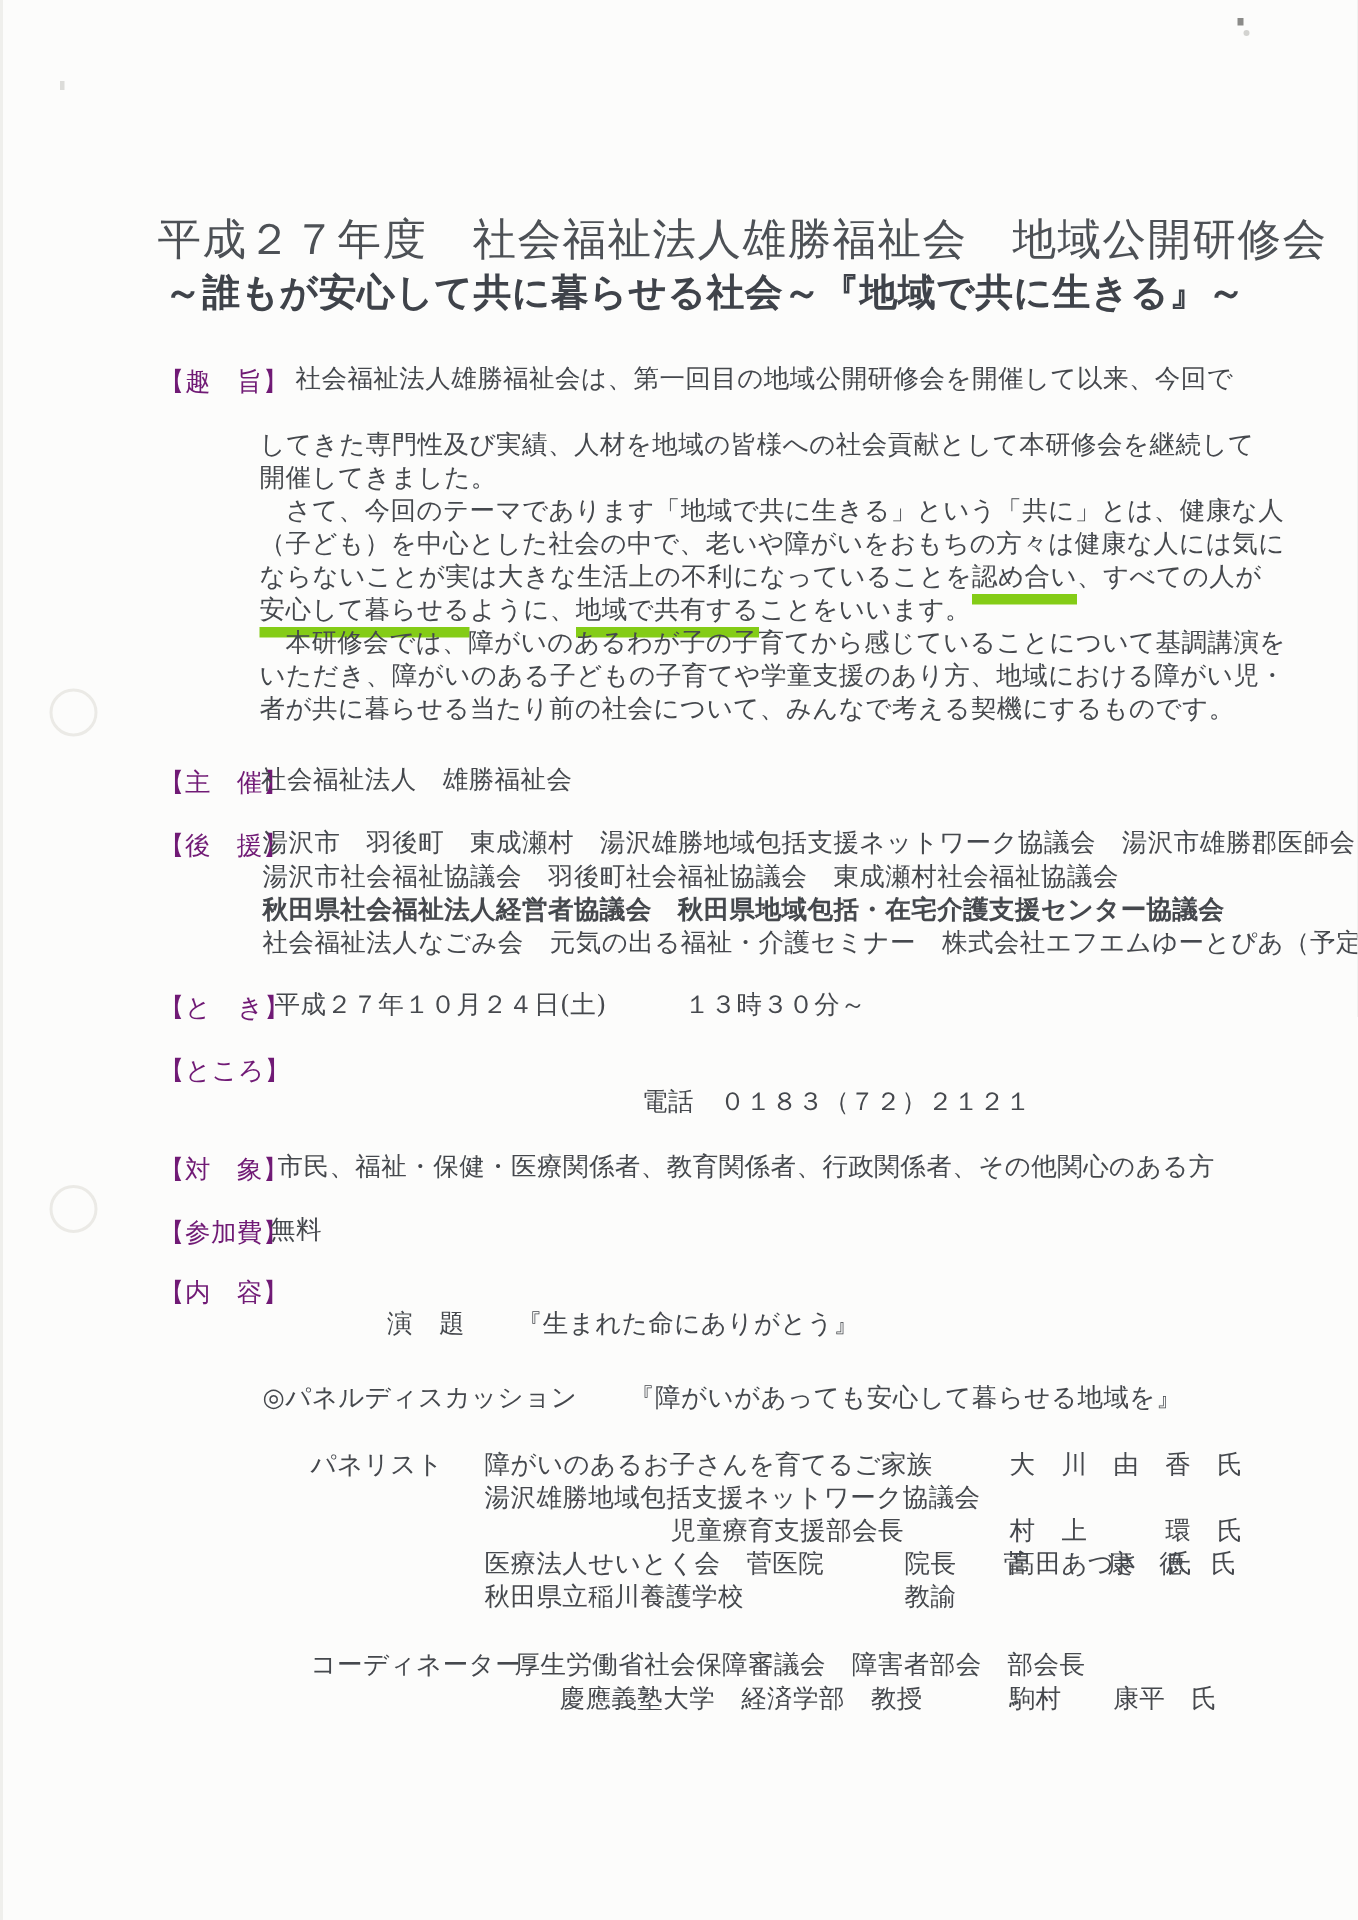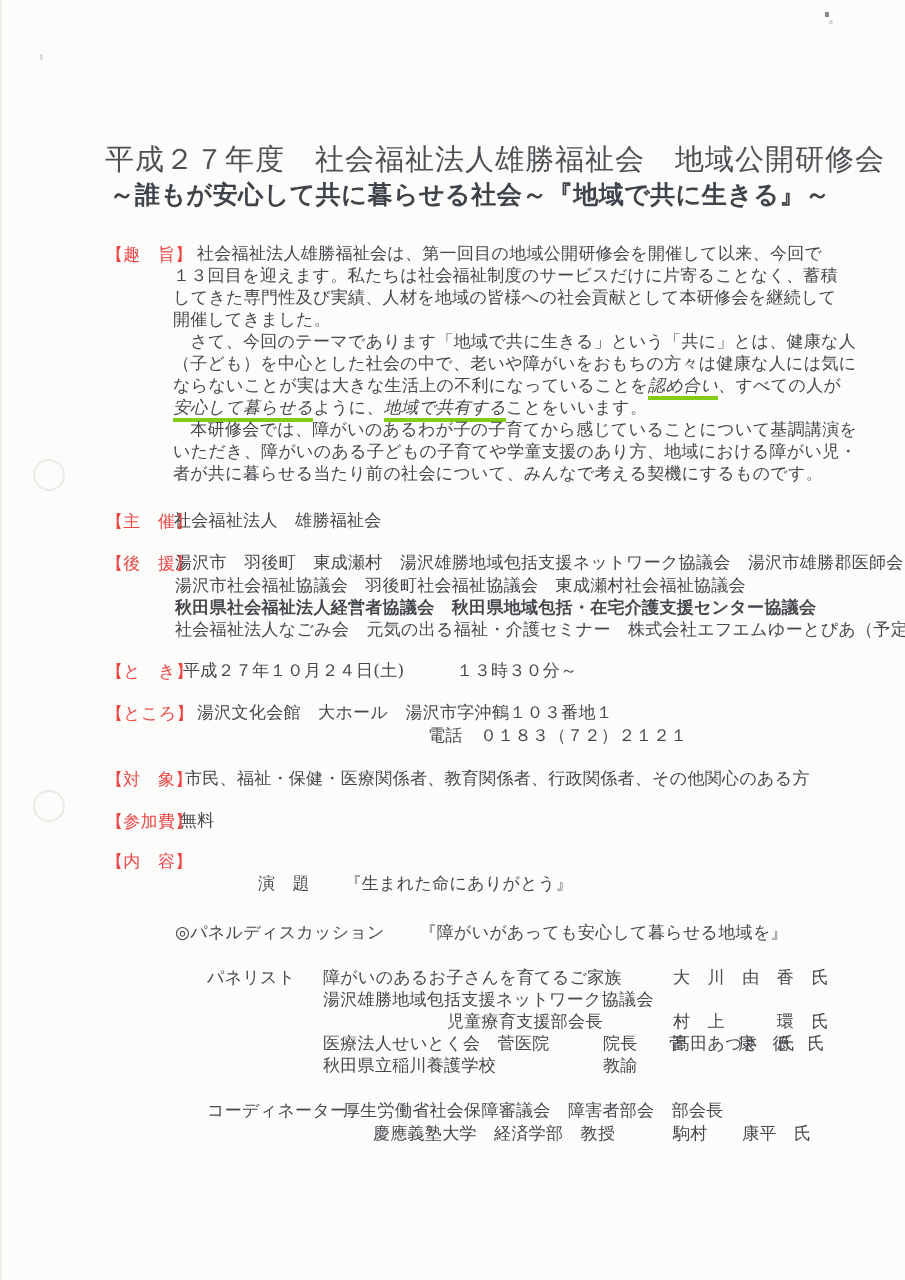--- a/index.html
+++ b/index.html
@@ -17,31 +17,30 @@
     text-align:center;font-size:29px;letter-spacing:1px;
     color:#4d5156;white-space:nowrap;
   }
   .t2{
     position:absolute;left:95px;top:178px;width:750px;
     text-align:center;font-size:25px;font-weight:700;letter-spacing:0.5px;
     color:#3f434a;white-space:nowrap;
   }
   .lbl{
     position:absolute;left:106px;
-    font-size:17px;color:#ef4444;white-space:nowrap;letter-spacing:0.3px;
+    font-size:17px;color:#701a75;white-space:nowrap;letter-spacing:0.3px;
   }
   .ln{
     position:absolute;
     font-size:17px;color:#45484d;white-space:nowrap;letter-spacing:0.3px;
     line-height:20px;
   }
   .ul{
-    border-bottom:4px solid #84cc16;
+    border-bottom:7px solid #84cc16;
     padding-bottom:1px;
-    font-style:italic;
   }
   .hole{
     position:absolute;left:33px;width:28px;height:28px;
     border:2px solid #ebeae6;border-radius:50%;
     background:transparent;
   }
   .speck1{position:absolute;left:825px;top:12px;width:4px;height:5px;background:#8b8b89;}
   .speck2{position:absolute;left:829px;top:20px;width:4px;height:4px;background:#d3d3d0;border-radius:50%;}
   .speck3{position:absolute;left:40px;top:54px;width:3px;height:6px;background:#dcdcd9;}
   .edge{position:absolute;left:0;top:0;width:2px;height:1280px;background:#efefec;}
@@ -56,21 +55,20 @@
   <div class="speck2"></div>
   <div class="speck3"></div>
   <div class="hole" style="top:459px;"></div>
   <div class="hole" style="top:790px;"></div>
 
   <div class="t1">平成２７年度　社会福祉法人雄勝福祉会　地域公開研修会</div>
   <div class="t2">～誰もが安心して共に暮らせる社会～『地域で共に生きる』～</div>
 
   <div class="lbl" style="top:243px;">【趣　旨】</div>
   <div class="ln" style="left:197px;top:243px;">社会福祉法人雄勝福祉会は、第一回目の地域公開研修会を開催して以来、今回で</div>
-  <div class="ln" style="left:173px;top:265px;">１３回目を迎えます。私たちは社会福祉制度のサービスだけに片寄ることなく、蓄積</div>
   <div class="ln" style="left:173px;top:287px;">してきた専門性及び実績、人材を地域の皆様への社会貢献として本研修会を継続して</div>
   <div class="ln" style="left:173px;top:309px;">開催してきました。</div>
   <div class="ln" style="left:173px;top:331px;">　さて、今回のテーマであります「地域で共に生きる」という「共に」とは、健康な人</div>
   <div class="ln" style="left:173px;top:353px;">（子ども）を中心とした社会の中で、老いや障がいをおもちの方々は健康な人には気に</div>
   <div class="ln" style="left:173px;top:375px;"><span>ならないことが実は大きな生活上の不利になっていることを</span><span class="ul">認め合い</span><span>、すべての人が</span></div>
   <div class="ln" style="left:173px;top:397px;"><span class="ul">安心して暮らせる</span><span>ように、</span><span class="ul">地域で共有する</span><span>ことをいいます。</span></div>
   <div class="ln" style="left:173px;top:419px;">　本研修会では、障がいのあるわが子の子育てから感じていることについて基調講演を</div>
   <div class="ln" style="left:173px;top:441px;">いただき、障がいのある子どもの子育てや学童支援のあり方、地域における障がい児・</div>
   <div class="ln" style="left:173px;top:463px;">者が共に暮らせる当たり前の社会について、みんなで考える契機にするものです。</div>
 
@@ -80,21 +78,20 @@
   <div class="lbl" style="top:552px;text-align:right;">【後　援】</div>
   <div class="ln" style="left:175px;top:552px;">湯沢市　羽後町　東成瀬村　湯沢雄勝地域包括支援ネットワーク協議会　湯沢市雄勝郡医師会</div>
   <div class="ln" style="left:175px;top:575px;">湯沢市社会福祉協議会　羽後町社会福祉協議会　東成瀬村社会福祉協議会</div>
   <div class="ln" style="left:175px;top:597px;font-weight:bold;">秋田県社会福祉法人経営者協議会　秋田県地域包括・在宅介護支援センター協議会</div>
   <div class="ln" style="left:175px;top:619px;">社会福祉法人なごみ会　元気の出る福祉・介護セミナー　株式会社エフエムゆーとぴあ（予定）</div>
 
   <div class="lbl" style="top:660px;">【と　き】</div>
   <div class="ln" style="left:183px;top:660px;">平成２７年１０月２４日(土)　　　１３時３０分～</div>
 
   <div class="lbl" style="top:702px;">【ところ】</div>
-  <div class="ln" style="left:197px;top:702px;">湯沢文化会館　大ホール　湯沢市字沖鶴１０３番地１</div>
   <div class="ln" style="left:428px;top:725px;">電話　０１８３（７２）２１２１</div>
 
   <div class="lbl" style="top:768px;">【対　象】</div>
   <div class="ln" style="left:185px;top:768px;">市民、福祉・保健・医療関係者、教育関係者、行政関係者、その他関心のある方</div>
 
   <div class="lbl" style="top:810px;">【参加費】</div>
   <div class="ln" style="left:180px;top:810px;">無料</div>
 
   <div class="lbl" style="top:850px;">【内　容】</div>
   <div class="ln" style="left:258px;top:873px;">演　題　　『生まれた命にありがとう』</div>

